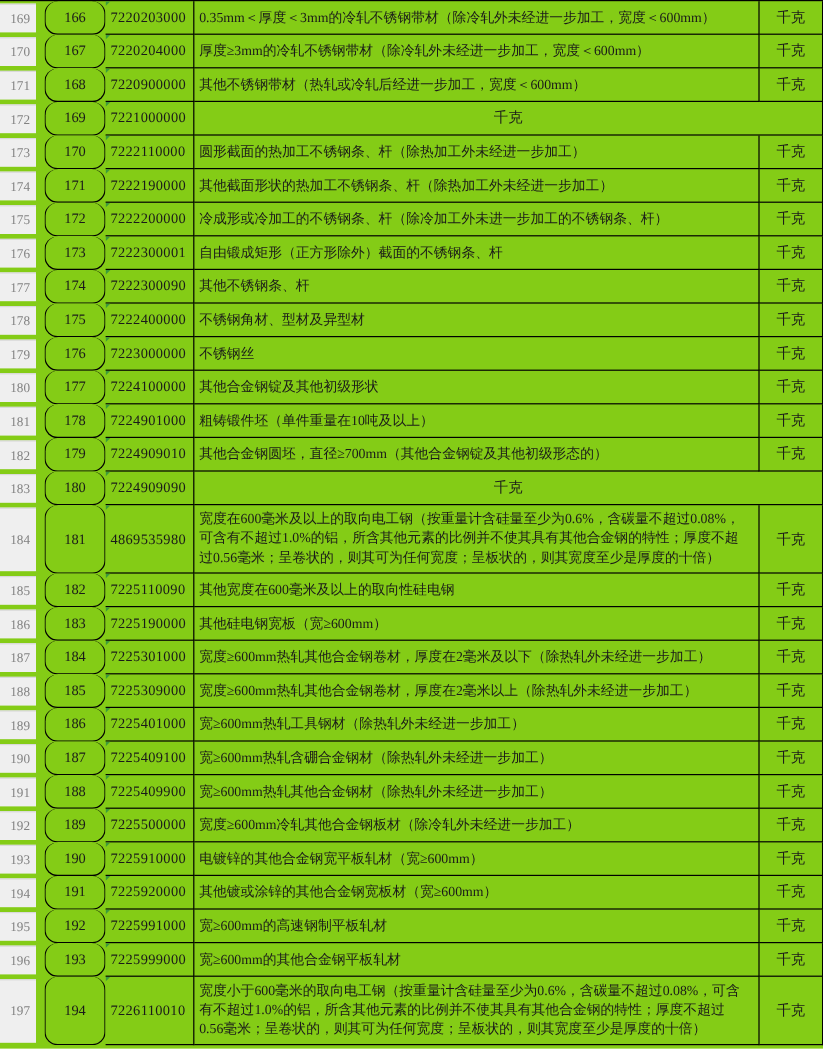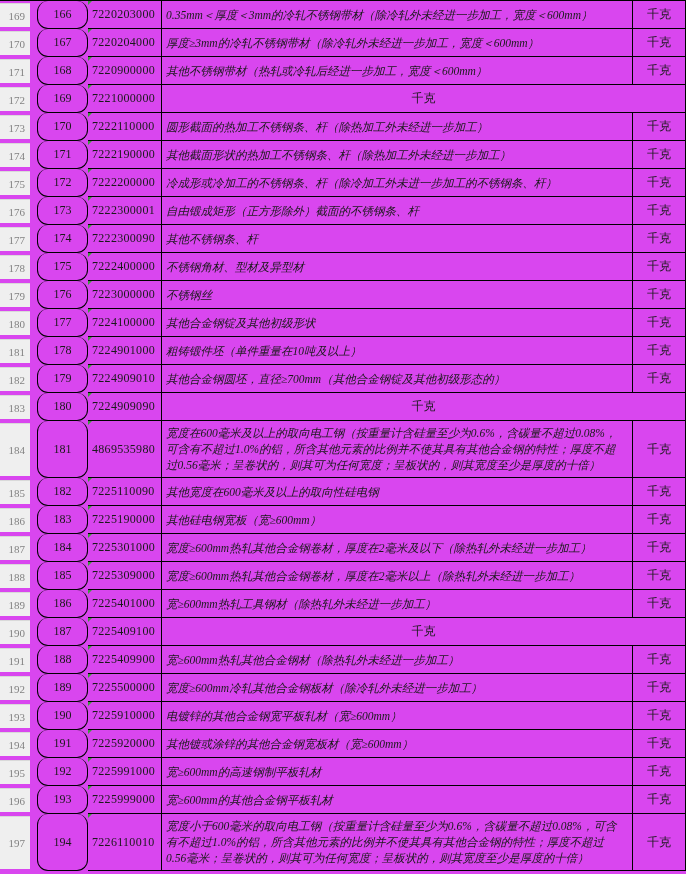--- a/index.html
+++ b/index.html
@@ -6,21 +6,21 @@
   body{
     font-family:"Liberation Serif","DejaVu Serif",serif;
     color:#1a1a1a;
     -webkit-font-smoothing:antialiased;
   }
   .sheet{
     position:relative;
     width:686px;
     height:874px;
     overflow:hidden;
-    background:#d946ef;
+    background:#84cc16;
   }
   .grid{
     border-top:1px solid #000;
     width:686px;
     box-sizing:border-box;
   }
   .row{
     display:flex;
     height:28px;
     box-sizing:border-box;
@@ -77,21 +77,20 @@
     width:0; height:0;
     border-top:4px solid var(--indicator-green,#3c9b3c);
     border-right:4px solid transparent;
   }
   .c-desc{
     width:471px; flex:0 0 471px;
     padding:1px 13px 1px 4px;
     font-size:11.5px;
     line-height:16px;
     text-align:left;
-    font-style:italic;
   }
   .c-unit{
     flex:1;
     justify-content:center;
   }
 </style>
 </head>
 <body>
 
 <div class="sheet">
@@ -429,20 +428,23 @@
   <div class="row">
     <div class="rh">
       <span class="rh-inner">190</span>
     </div>
     <div class="hgap"></div>
     <div class="cell c-seq">187</div>
     <div class="cell c-code">
       <span class="tri"></span>
       <span>7225409100</span>
     </div>
+    <div class="cell c-desc">
+      <span>宽≥600mm热轧含硼合金钢材（除热轧外未经进一步加工）</span>
+    </div>
     <div class="cell c-unit">千克</div>
   </div>
 
   <div class="row">
     <div class="rh">
       <span class="rh-inner">191</span>
     </div>
     <div class="hgap"></div>
     <div class="cell c-seq">188</div>
     <div class="cell c-code">

